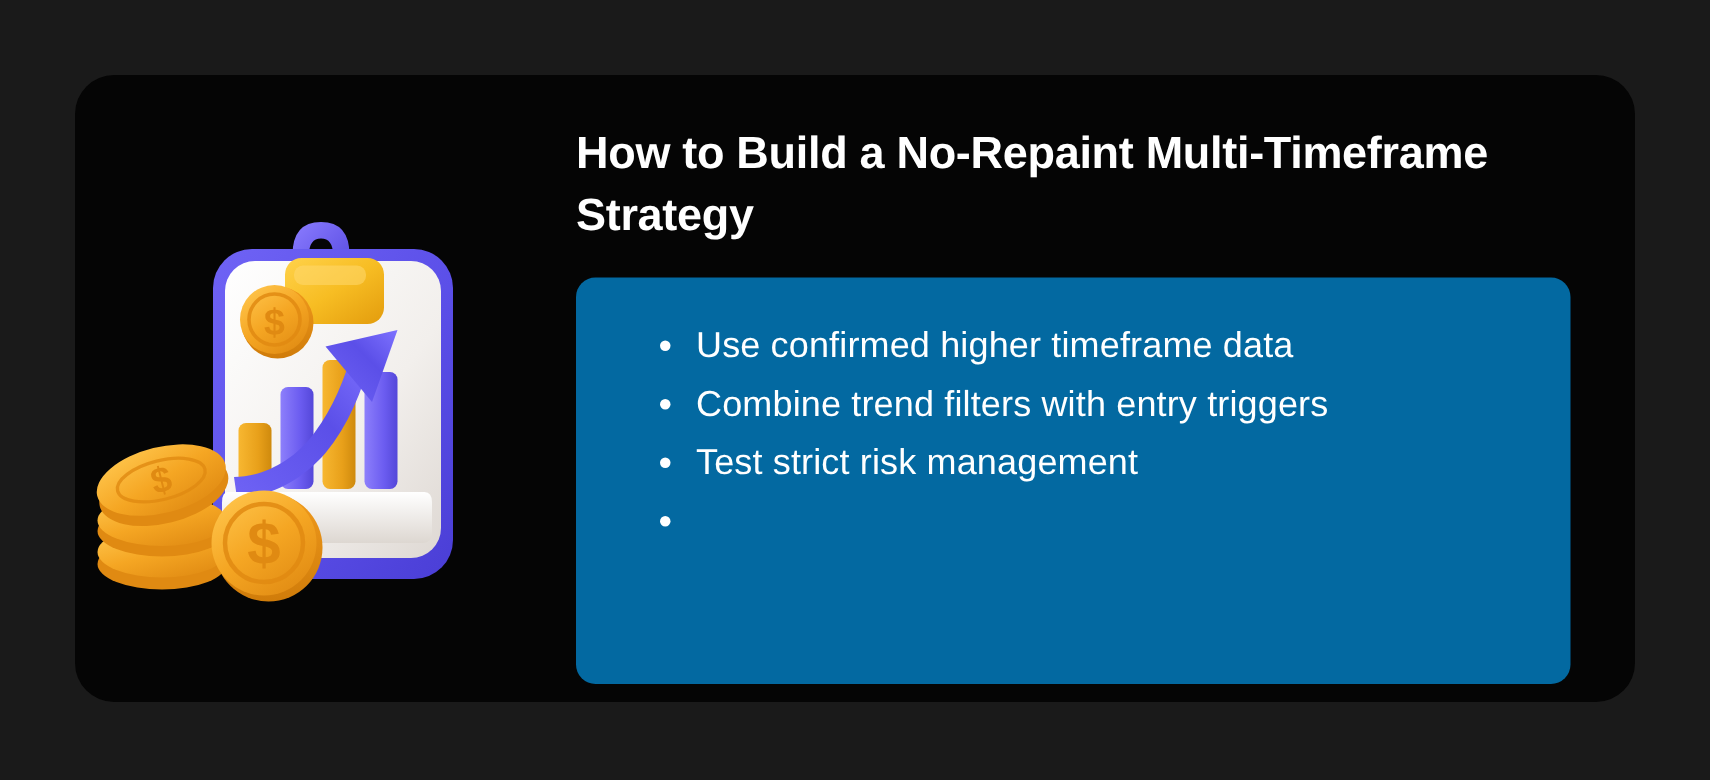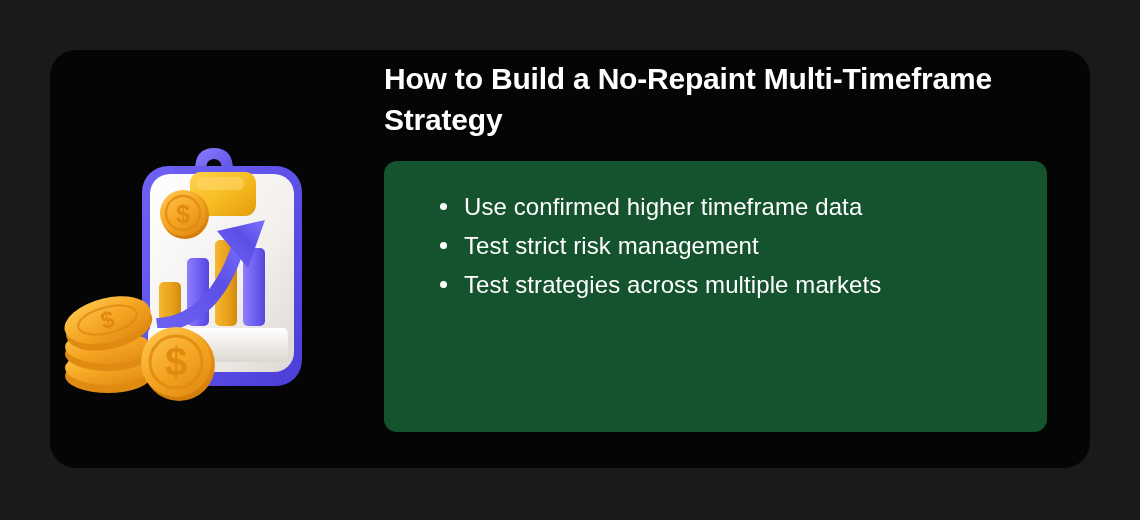--- a/index.html
+++ b/index.html
@@ -40,41 +40,41 @@
     top: 72px;
     width: 310px;
     height: 300px;
   }
   #illustration svg { display: block; width: 310px; height: 300px; }
 
   
   #right-col {
     position: absolute;
     left: 334px;
-    top: 8px;
+    top: 32px;
     width: 686px;
   }
 
   #page-title {
     margin: 0;
     color: #ffffff;
     font-size: 30px;
     line-height: 41px;
     font-weight: 700;
     letter-spacing: -0.2px;
     width: 690px;
   }
 
   
   #bullet-panel {
     margin-top: 21px;
     width: 663px;
     min-height: 271px;
     box-sizing: border-box;
-    background: #14532d;
+    background: #0369a1;
     border-radius: 13px;
     padding: 26px 24px 24px 24px;
   }
   #bullet-list {
     margin: 0;
     padding: 0;
     list-style: none;
   }
   .bullet-item {
     position: relative;
@@ -213,21 +213,22 @@
       </svg>
     </div>
 
     <div id="right-col">
 
       <h1 id="page-title">How to Build a No-Repaint Multi-Timeframe Strategy</h1>
 
       <div id="bullet-panel">
         <ul id="bullet-list">
             <li class="bullet-item"><span class="bullet-dot"></span><span>Use confirmed higher timeframe data</span></li>
+            <li class="bullet-item"><span class="bullet-dot"></span><span>Combine trend filters with entry triggers</span></li>
             <li class="bullet-item"><span class="bullet-dot"></span><span>Test strict risk management</span></li>
-            <li class="bullet-item"><span class="bullet-dot"></span><span>Test strategies across multiple markets</span></li>
+            <li class="bullet-item"><span class="bullet-dot"></span></li>
           </ul>
       </div>
 
     </div>
 
   </div>
 </div>
 
 </body></html>

